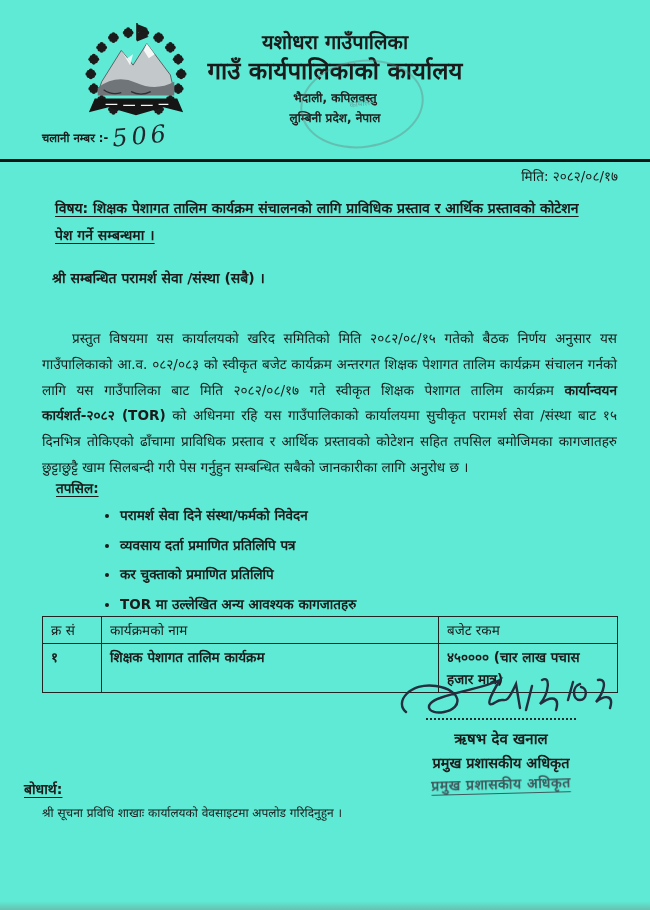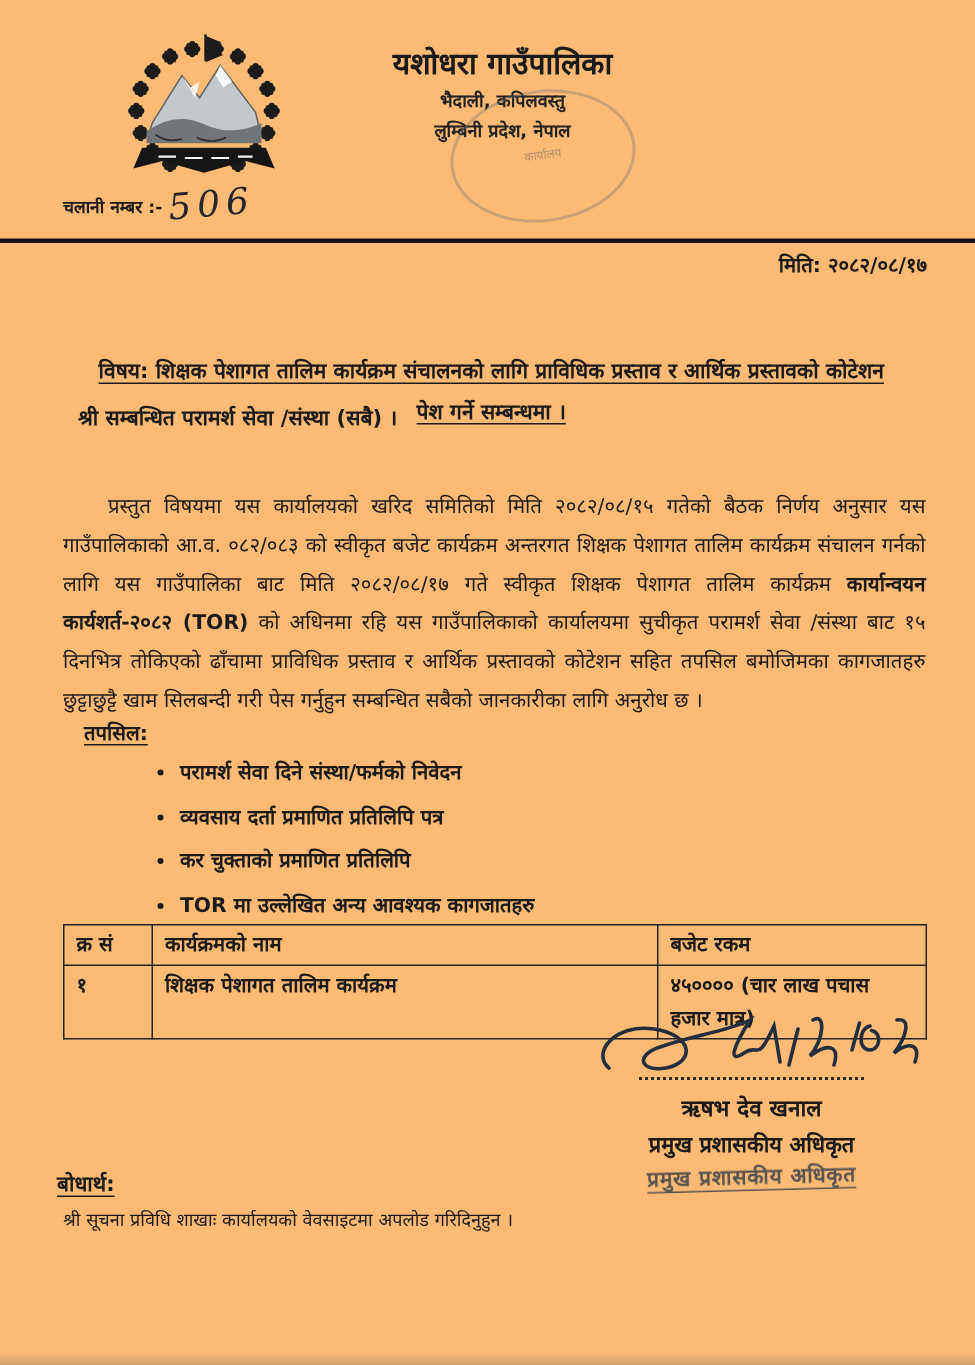--- a/index.html
+++ b/index.html
@@ -1,18 +1,18 @@
 <!DOCTYPE html>
 <html><head>
 <meta charset="utf-8">
 <style>
   html,body{margin:0;padding:0;background:#e9e9e7;}
   .page{
     position:relative;width:650px;height:910px;margin:0 auto;
-    background:#fdba74;overflow:hidden;color:#1b1b1b;
+    background:#5eead4;overflow:hidden;color:#1b1b1b;
     font-family:"Liberation Serif","DejaVu Serif",serif;
   }
   .dev{font-family:"DejaVu Sans","Liberation Sans",sans-serif;}
   
   .emblem{position:absolute;left:82px;top:20px;width:108px;height:104px;}
   .head-center{position:absolute;left:185px;top:30px;width:300px;text-align:center;}
   .muni-name{font-size:20px;font-weight:700;line-height:1.25;}
   .office-name{font-size:24px;font-weight:700;line-height:1.2;margin-top:2px;}
   .addr{font-size:12px;font-weight:600;line-height:1.35;margin-top:4px;color:#222;}
   .hdr-stamp{
@@ -22,55 +22,55 @@
   }
   .hdr-stamp span{font-size:8px;color:rgba(95,100,104,.6);text-align:center;line-height:1.5;}
   
   .meta{position:absolute;left:42px;top:124px;font-size:11.5px;font-weight:700;line-height:20px;}
   .chalani-hand{
     display:inline-block;font-size:24px;font-weight:400;color:#20262c;
     transform:rotate(-5deg) translateY(2px);letter-spacing:4px;
     font-family:"DejaVu Serif","Liberation Serif",serif;font-style:italic;
   }
   .rule{position:absolute;left:0;top:159px;width:650px;height:3px;background:#141414;}
-  .date-line{position:absolute;right:32px;top:167px;font-size:13.5px;font-weight:700;}
-  
-  .subject{position:absolute;left:55px;top:195px;width:545px;text-align:center;
-    font-size:14px;font-weight:700;line-height:27px;margin-top:40px;}
+  .date-line{position:absolute;right:32px;top:167px;font-size:13.5px;font-weight:400;}
+  
+  .subject{position:absolute;left:55px;top:195px;width:545px;
+    font-size:14px;font-weight:700;line-height:27px;}
   .subject .u{text-decoration:underline;text-underline-offset:3px;}
   
   .salutation{position:absolute;left:52px;top:268px;font-size:14px;font-weight:700;}
   .body-par{position:absolute;left:42px;top:300px;width:575px;font-size:13.6px;
     line-height:25.8px;text-align:justify;text-indent:30px;font-weight:500;margin-top:26px;}
   .body-par b{font-weight:800;}
   
   .annex-head{position:absolute;left:56px;top:479px;font-size:13.5px;font-weight:700;
     text-decoration:underline;text-underline-offset:3px;}
   .annex-list{position:absolute;left:72px;top:501px;margin:0;padding:0 0 0 18px;
     font-size:13.5px;font-weight:600;}
   .annex-list li{line-height:29.5px;margin-left:30px;}
   
   .prog-table{position:absolute;left:42px;top:616px;width:576px;border-collapse:collapse;
     font-size:13.5px;}
   .prog-table th,.prog-table td{border:1.6px solid #232323;padding:2px 8px;text-align:left;
-    vertical-align:top;font-weight:700;line-height:22px;}
+    vertical-align:top;font-weight:400;line-height:22px;}
   .prog-table td{font-weight:600;}
   .col-sn{width:42px;}
   .col-name{width:320px;}
   
   .sig-block{position:absolute;right:14px;top:668px;width:270px;text-align:center;}
   .sig-scribble{position:absolute;right:-6px;top:-2px;width:250px;height:66px;}
   .sig-dots{margin:44px auto 0 auto;width:150px;border-bottom:2.2px dotted #2a2a2a;height:6px;}
   .sig-name{font-size:15px;font-weight:700;margin-top:8px;}
   .sig-title{font-size:14.5px;font-weight:700;margin-top:4px;}
   .sig-stamp{font-size:14px;font-weight:800;color:#39424a;opacity:.85;margin-top:2px;
     transform:rotate(-1.5deg);letter-spacing:.5px;text-decoration:underline;
     text-underline-offset:4px;filter:blur(.3px);}
   
-  .cc-head{position:absolute;left:38px;top:779px;font-size:14px;font-weight:700;
+  .cc-head{position:absolute;left:24px;top:779px;font-size:14px;font-weight:700;
     text-decoration:underline;text-underline-offset:3px;}
   .cc-line{position:absolute;left:42px;top:804px;font-size:12px;font-weight:400;}
   
   .footer{position:absolute;left:0;top:882px;width:100%;text-align:center;
     font-size:11.5px;font-weight:700;color:#131313;
     font-family:"Liberation Serif","DejaVu Serif",serif;}
   .scan-shadow{position:absolute;left:0;bottom:0;width:100%;height:9px;
     background:linear-gradient(to bottom,rgba(0,0,0,0),rgba(120,118,110,.35));}
 </style>
 </head>
@@ -122,20 +122,21 @@
       <path d="M16,68 Q35,54 55,63 Q75,72 94,62 L94,76 L16,76 Z" fill="#70757a"></path>
       <path d="M22,70 q8,6 18,3 M50,72 q10,5 20,0" stroke="#2d2f31" stroke-width="1.2" fill="none"></path>
 
       <path d="M13,79 L97,79 L103,93 L83,88 L55,96 L27,88 L7,93 Z" fill="#151515"></path>
       <path d="M24,85 h12 M42,86 h12 M60,86 h12 M78,85 h10" stroke="#f5f5f5" stroke-width="1.4"></path>
     </svg>
   </div>
 
   <div class="head-center">
     <div class="muni-name dev">यशोधरा गाउँपालिका</div>
+    <div class="office-name dev">गाउँ कार्यपालिकाको कार्यालय</div>
     <div class="addr dev">भैदाली, कपिलवस्तु</div>
     <div class="addr dev">लुम्बिनी प्रदेश, नेपाल</div>
   </div>
   <div class="hdr-stamp">
     <span class="dev">कार्यालय</span>
   </div>
 
   <div class="meta dev">
     <div>
       <span>चलानी नम्बर :-</span>

